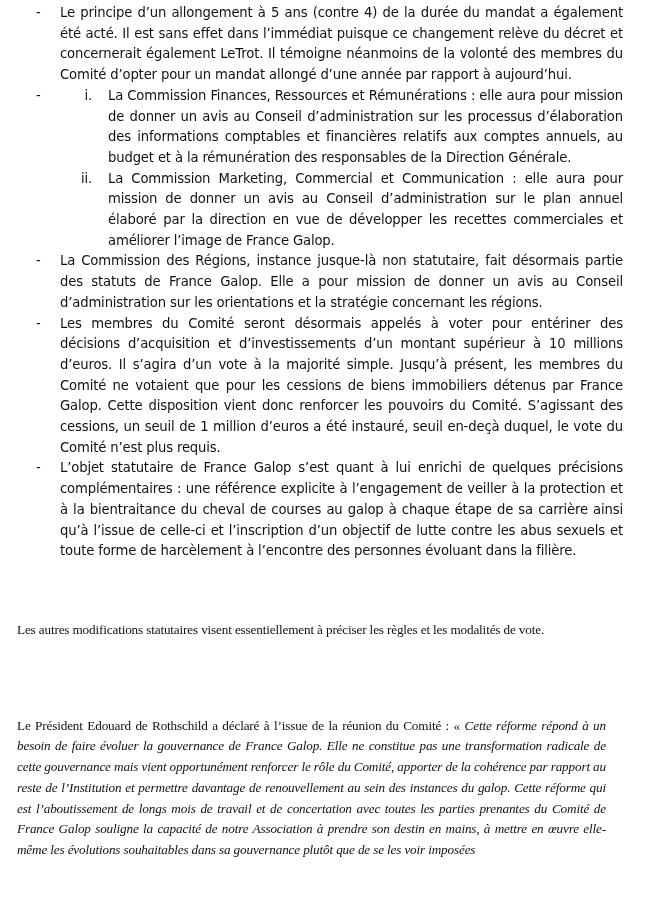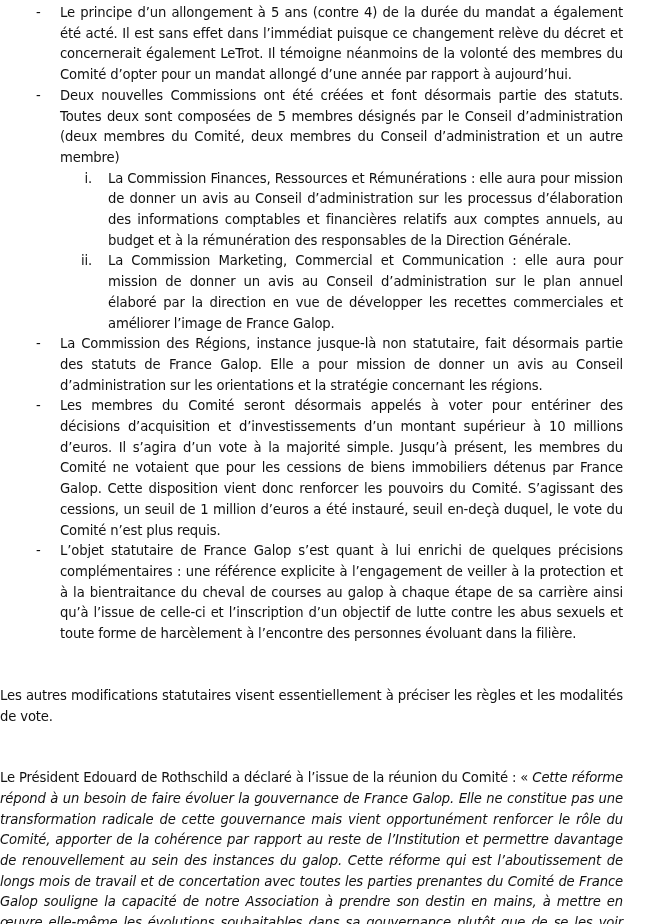--- a/index.html
+++ b/index.html
@@ -11,40 +11,39 @@
     color: #111111;
     letter-spacing: -0.15px;
   }
   .page { position: absolute; left: 0; top: 3px; width: 650px; }
   .dash-list { margin: 0; padding: 0; list-style: none; }
   .dash-item { position: relative; padding-left: 60px; padding-right: 27px; text-align: justify; }
   .dash-marker { position: absolute; left: 36px; top: 0; }
   .roman-list { margin: 0; padding: 0; list-style: none; }
   .roman-item { position: relative; padding-left: 48px; text-align: justify; }
   .roman-marker { position: absolute; left: 10px; top: 0; width: 22px; text-align: right; }
-  .para { margin: 0; padding-left: 0; padding-right: 27px; text-align: justify; }
+  .para { margin: 17px; padding-left: 0; padding-right: 27px; text-align: justify; font-family: Liberation Serif, serif; }
   .gap-1 { height: 41px; }
   .gap-2 { height: 41px; }
   .italic { font-style: italic; }
 </style>
 </head>
 <body>
 
 <div class="page">
 
   <ul class="dash-list">
 
     <li class="dash-item">
       <span class="dash-marker">-</span>
       <span>Le principe d’un allongement à 5 ans (contre 4) de la durée du mandat a également été acté. Il est sans effet dans l’immédiat puisque ce changement relève du décret et concernerait également LeTrot. Il témoigne néanmoins de la volonté des membres du Comité d’opter pour un mandat allongé d’une année par rapport à aujourd’hui.</span>
     </li>
 
     <li class="dash-item">
       <span class="dash-marker">-</span>
-      <span>Deux nouvelles Commissions ont été créées et font désormais partie des statuts. Toutes deux sont composées de 5 membres désignés par le Conseil d’administration (deux membres du Comité, deux membres du Conseil d’administration et un autre membre)</span>
       <ol class="roman-list">
         <li class="roman-item">
           <span class="roman-marker">i.</span>
           <span>La Commission Finances, Ressources et Rémunérations : elle aura pour mission de donner un avis au Conseil d’administration sur les processus d’élaboration des informations comptables et financières relatifs aux comptes annuels, au budget et à la rémunération des responsables de la Direction Générale.</span>
         </li>
         <li class="roman-item">
           <span class="roman-marker">ii.</span>
           <span>La Commission Marketing, Commercial et Communication : elle aura pour mission de donner un avis au Conseil d’administration sur le plan annuel élaboré par la direction en vue de développer les recettes commerciales et améliorer l’image de France Galop.</span>
         </li>
       </ol>

